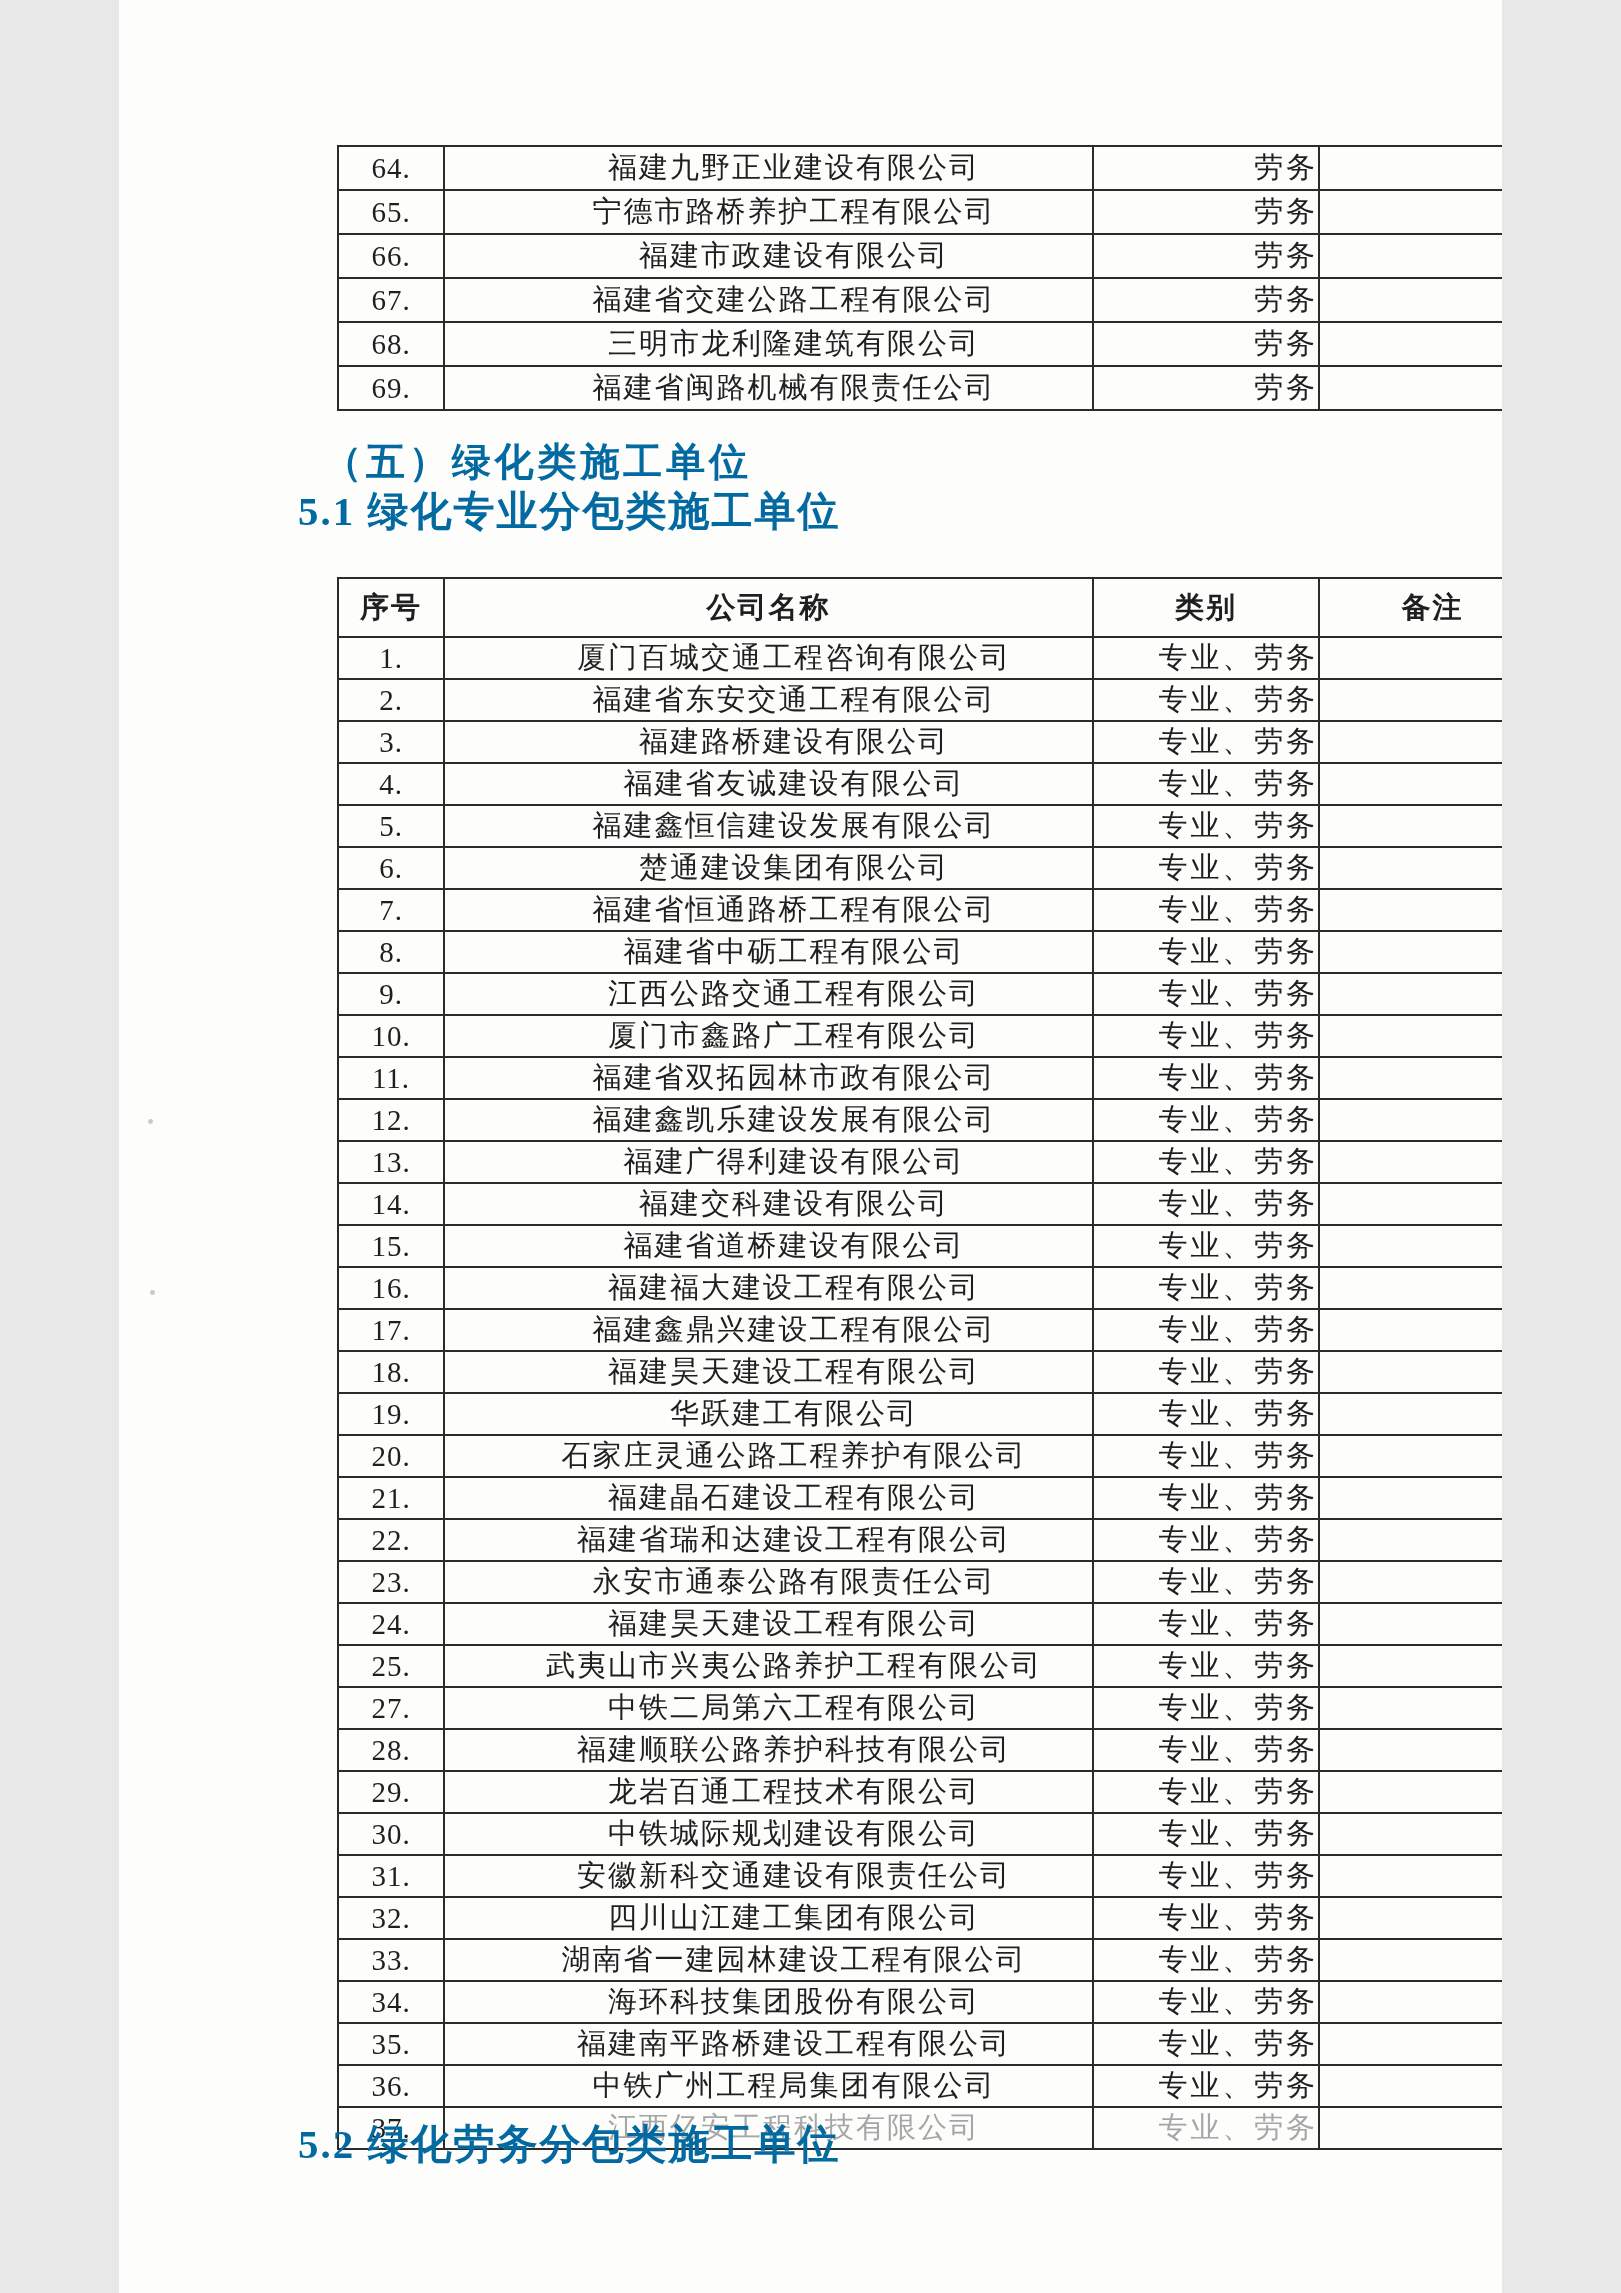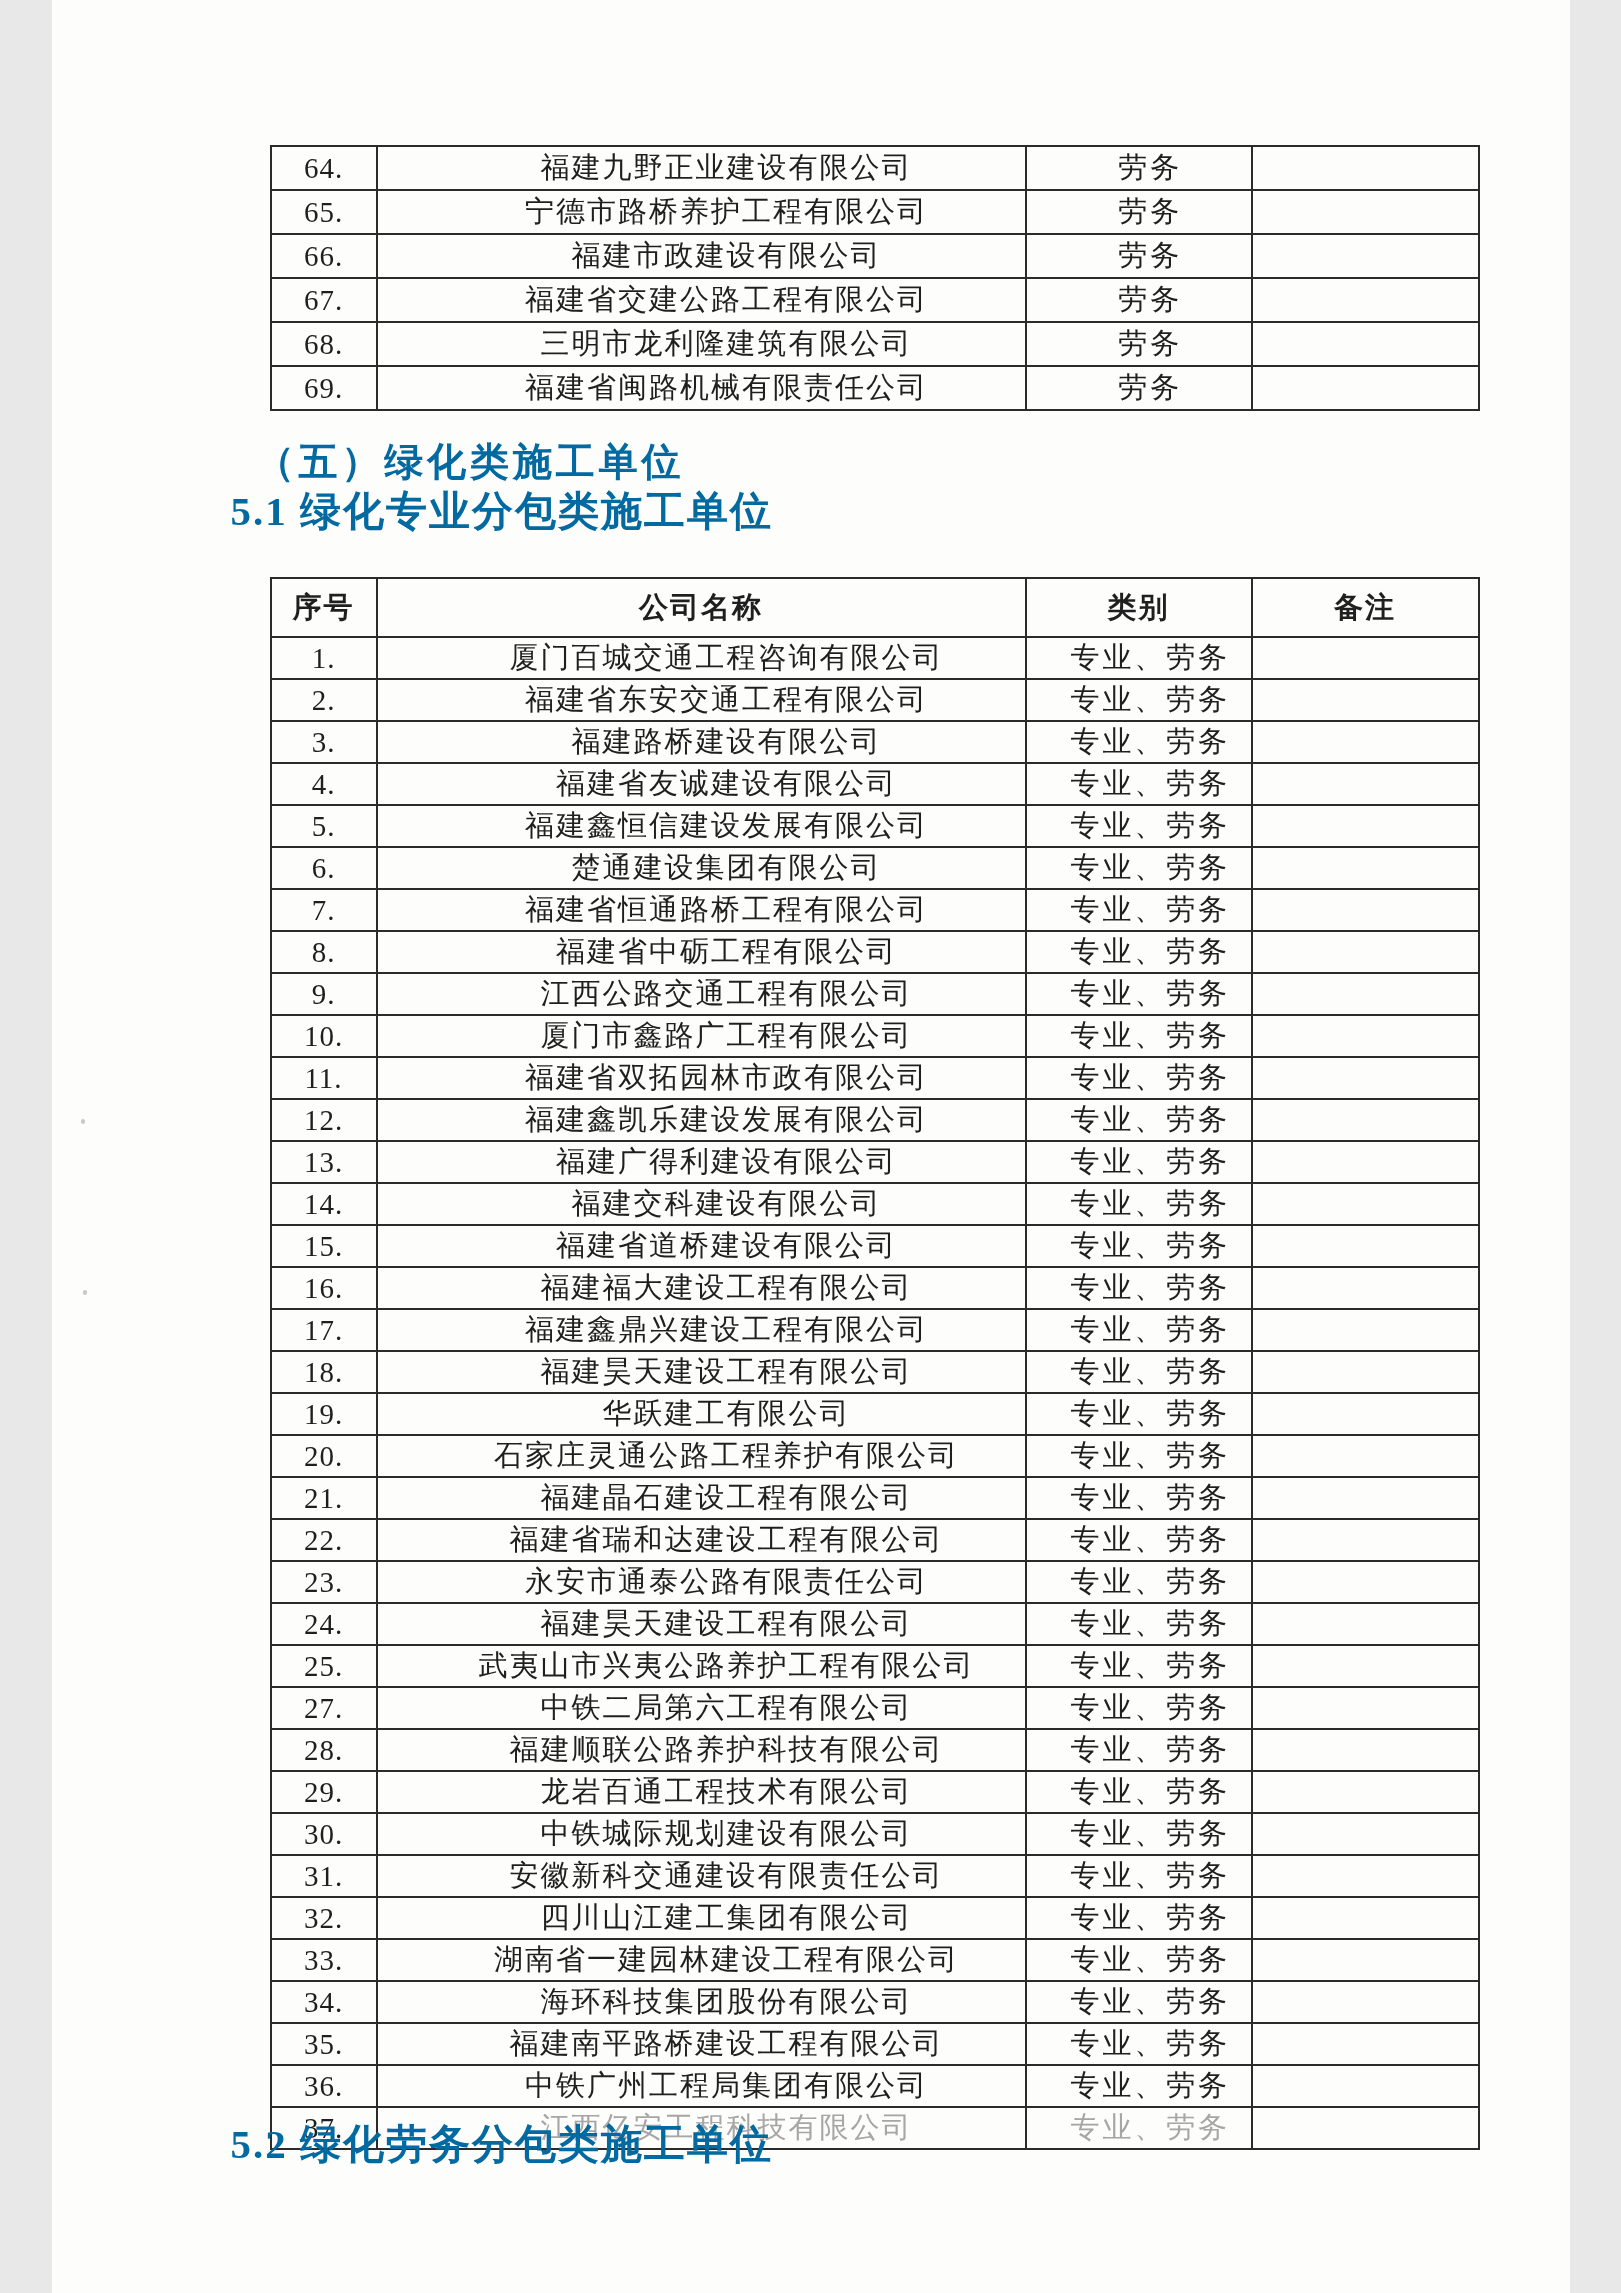--- a/index.html
+++ b/index.html
@@ -1,21 +1,21 @@
 <!DOCTYPE html>
 <html><head>
 <meta charset="utf-8">
 <style>
   * { margin: 0; padding: 0; box-sizing: border-box; }
   html, body { background: #e8e8e8; }
   body { font-family: "Liberation Serif", "DejaVu Serif", serif; }
 
   .page {
     position: relative;
-    width: 1518px;
+    width: 1383px;
     height: 2294px;
     margin: 0 auto;
     background: var(--background, #fdfdfc);
     color: var(--text-color, #1f1f1f);
     overflow: hidden;
   }
 
   table.doc-table {
     position: absolute;
     border-collapse: collapse;
@@ -39,21 +39,21 @@
     font-size: 29px;
     letter-spacing: 2px;
   }
   .top-table { left: 218px; top: 145px; }
   .top-table tr { height: 44px; }
   .main-table { left: 218px; top: 545px; margin-top: 32px; }
   .main-table tbody tr { height: 41px; }
 
   .c-no   { text-align: center; font-size: 28px; letter-spacing: 1px; }
   .c-name { text-align: center; padding-left: 51px; letter-spacing: 2px; }
-  .c-cat  { text-align: center; padding-left: 23.5px; letter-spacing: 2.9px; }
+  .c-cat  { text-align: right; padding-left: 23.5px; letter-spacing: 2.9px; }
   .c-remark { }
 
   tr.faded .c-name, tr.faded .c-cat { color: var(--faded-text-color, #a6a6a6); }
 
   .heading {
     position: absolute;
     font-weight: bold;
     color: #0369a1;
     white-space: nowrap;
     font-family: "Liberation Serif", "DejaVu Serif", serif;

